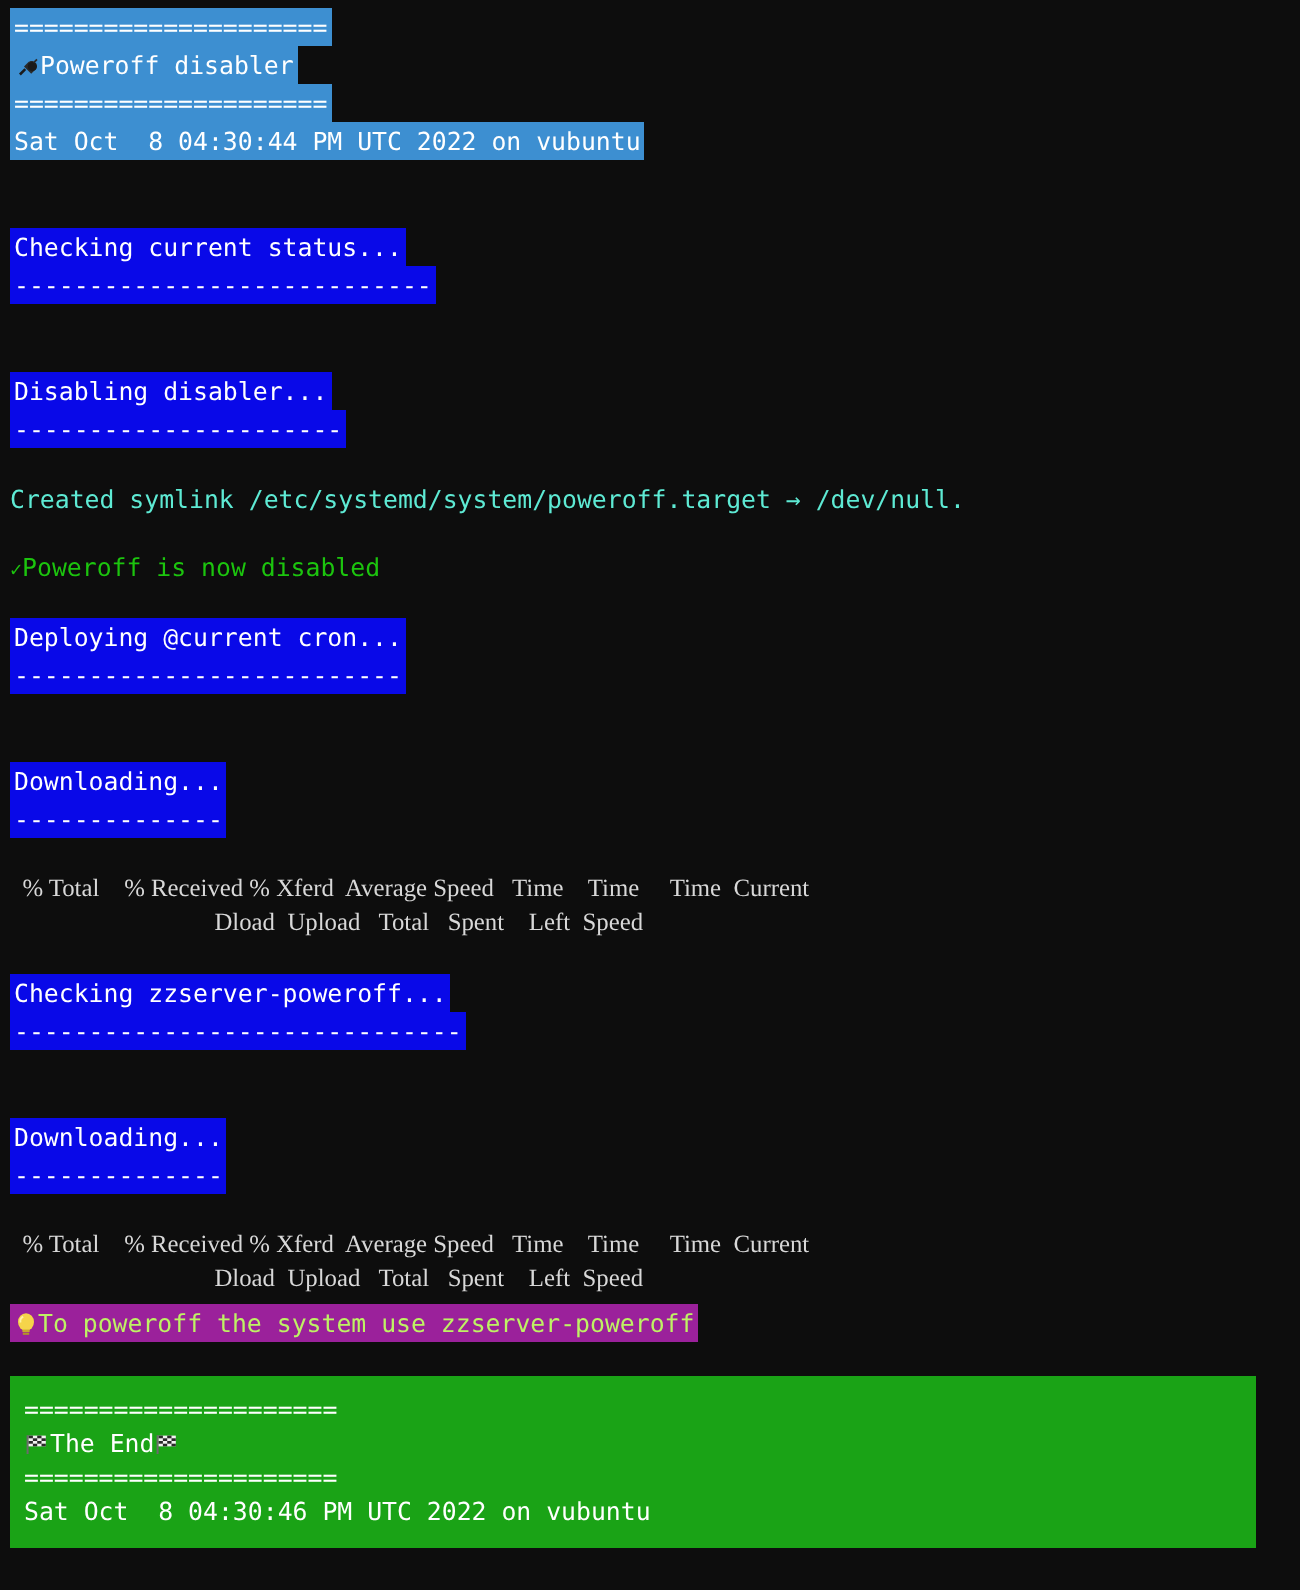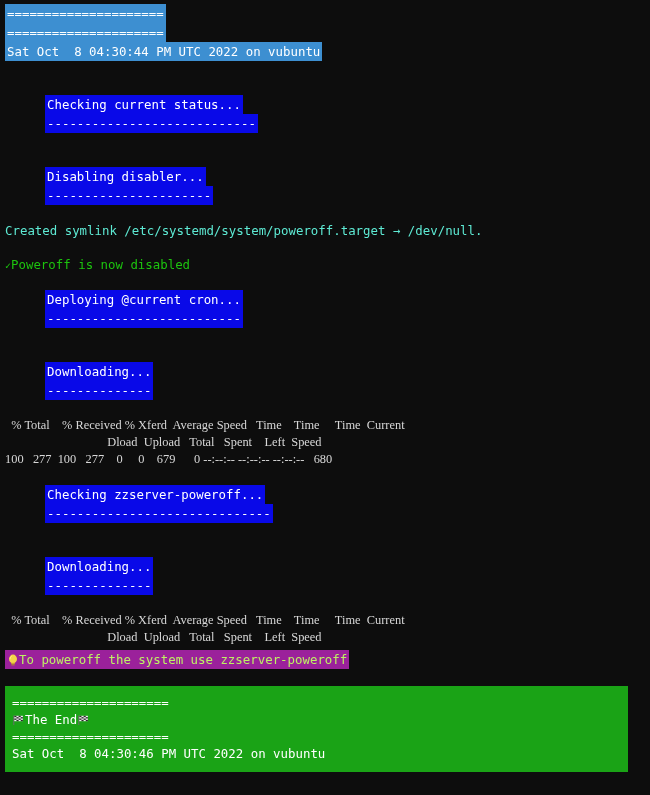--- a/index.html
+++ b/index.html
@@ -34,21 +34,21 @@
   .row.blank { height: 17px; }
   .spacer-xs { height: 4px; }
 
   
   .hl {
     display: inline-block;
     white-space: pre;
     padding: 1px 2px 1px 2px;
   }
   .hl-sky   { background: #3d8fd1; color: #ffffff; }
-  .hl-blue  { background: #0909e8; color: #ffffff; margin-left: 40px; }
+  .hl-blue  { background: #0909e8; color: #ffffff; }
   .hl-magenta { background: #9b219b; color: #bef264; }
 
   .block-sky, .block-blue, .block-magenta { padding-left: 5px; }
   .block-sky .line, .block-blue .line, .block-magenta .line {
     line-height: 17px;
   }
 
   
   .green-block {
     margin-left: 5px;
@@ -96,20 +96,26 @@
     font-size: 10px;
   }
 </style>
 </head>
 <body>
 
 <div class="terminal">
 
   <div class="block-sky">
     <div class="line"><span class="hl hl-sky">=====================</span></div>
+    <div class="line"><span class="hl hl-sky"><span class="plug-icon"><svg width="13" height="12" viewBox="0 0 13 12">
+              <path d="M2.5 9.8 L5.2 7.1 L6.1 8.0 L3.4 10.7 Z" fill="#1b1b1b"></path>
+              <path d="M5.0 6.3 L7.0 4.3 C8.0 3.3 9.6 3.3 10.6 4.3 C11.6 5.3 11.6 6.9 10.6 7.9 L8.6 9.9 Z" fill="#2a2a2a"></path>
+              <circle cx="9.2" cy="6.3" r="2.3" fill="#1b1b1b"></circle>
+              <rect x="10.2" y="2.3" width="0.9" height="2.4" transform="rotate(45 10.6 3.5)" fill="#2a2a2a"></rect>
+            </svg></span><span>Poweroff disabler</span></span></div>
     <div class="line"><span class="hl hl-sky">=====================</span></div>
     <div class="line"><span class="hl hl-sky">Sat Oct  8 04:30:44 PM UTC 2022 on vubuntu</span></div>
   </div>
 
   <div class="row blank"> </div>
   <div class="row blank"> </div>
 
   <div class="block-blue">
     <div class="line"><span class="hl hl-blue">Checking current status...</span></div>
     <div class="line"><span class="hl hl-blue">----------------------------</span></div>
@@ -144,21 +150,20 @@
   <div class="block-blue">
     <div class="line"><span class="hl hl-blue">Downloading...</span></div>
     <div class="line"><span class="hl hl-blue">--------------</span></div>
   </div>
 
   <div class="row blank"> </div>
 
   <div>
     <div class="row dim">  % Total    % Received % Xferd  Average Speed   Time    Time     Time  Current</div>
     <div class="row dim">                                 Dload  Upload   Total   Spent    Left  Speed</div>
-    <div class="row dim">100   277  100   277    0     0    679      0 --:--:-- --:--:-- --:--:--   680</div>
   </div>
 
   <div class="row blank"> </div>
 
   <div class="block-blue">
     <div class="line"><span class="hl hl-blue">Checking zzserver-poweroff...</span></div>
     <div class="line"><span class="hl hl-blue">------------------------------</span></div>
   </div>
 
   <div class="row blank"> </div>

